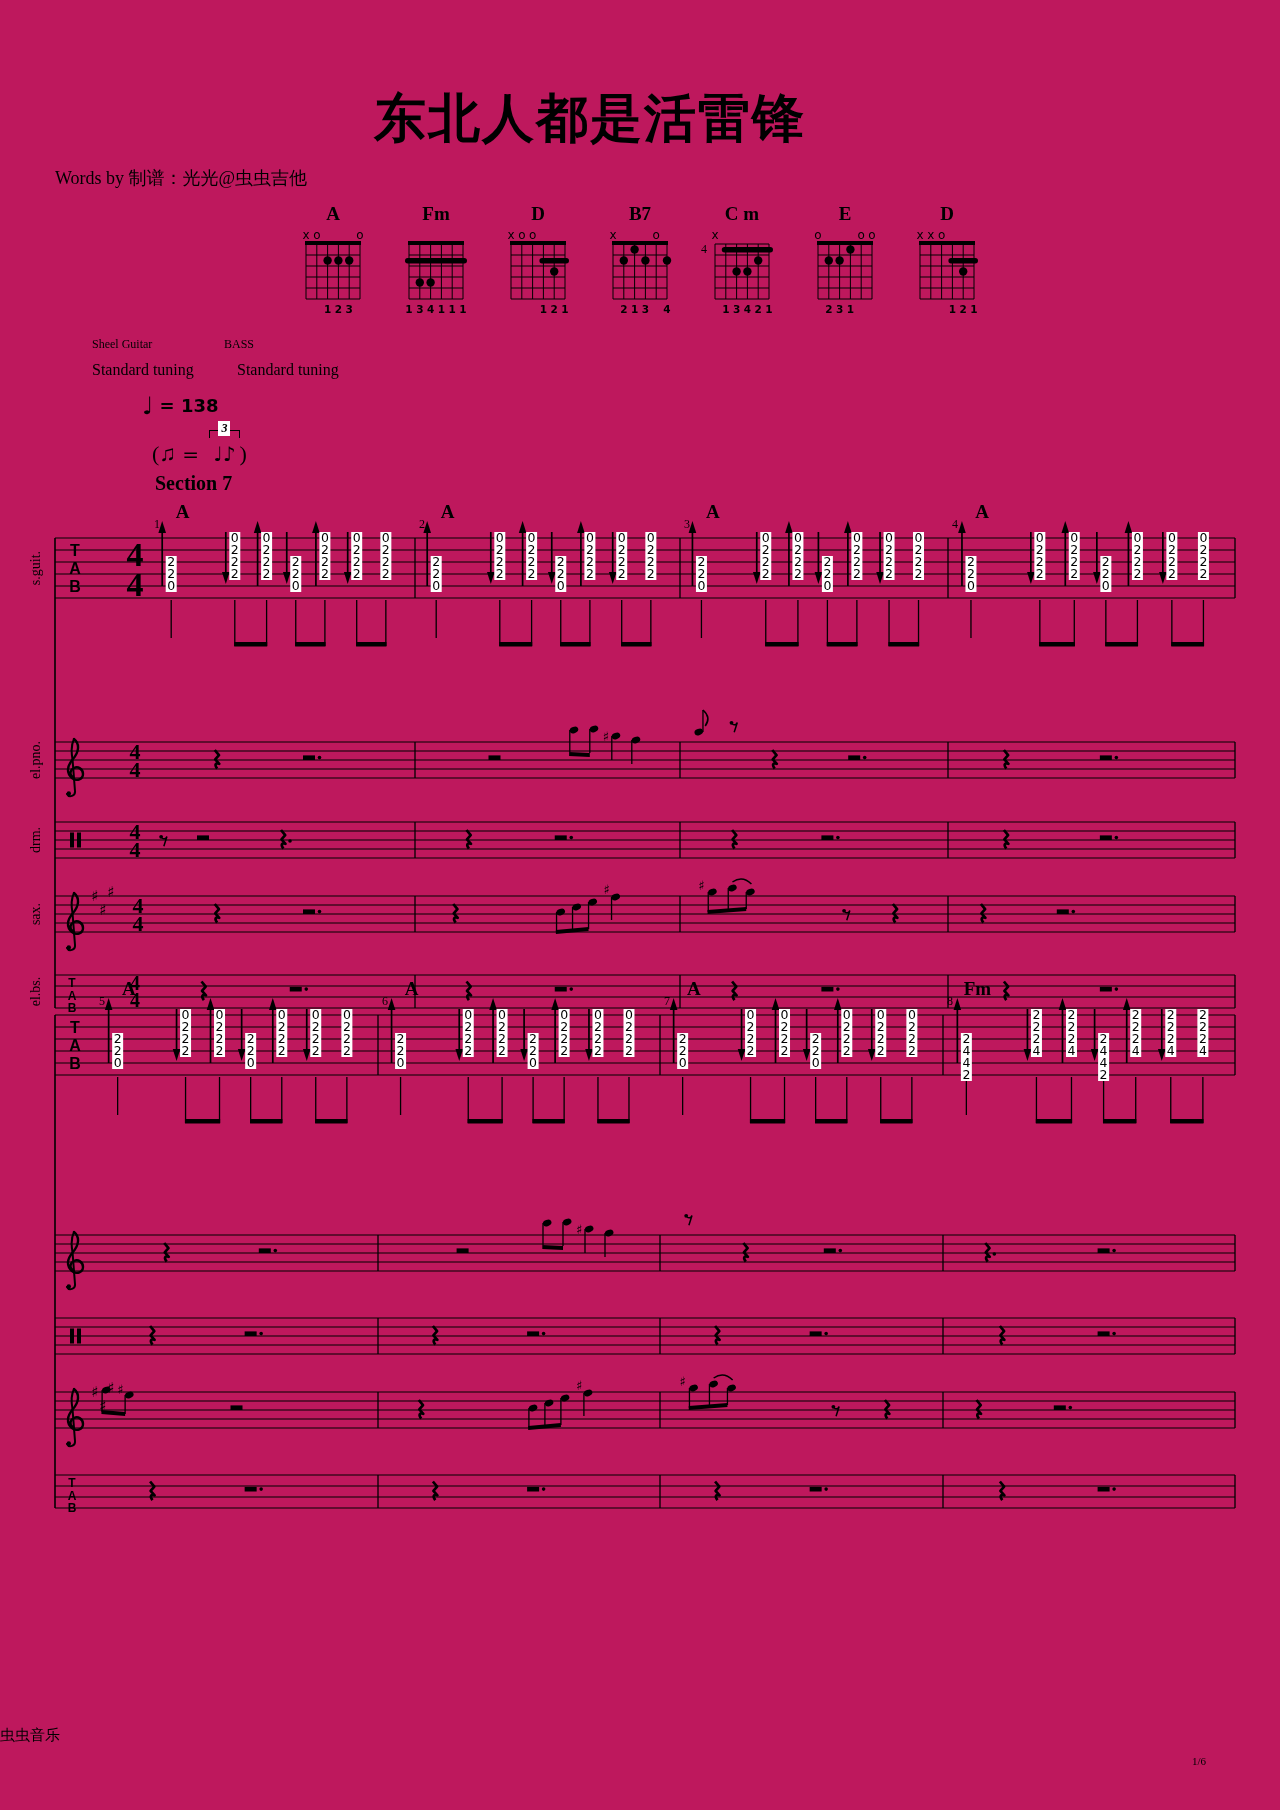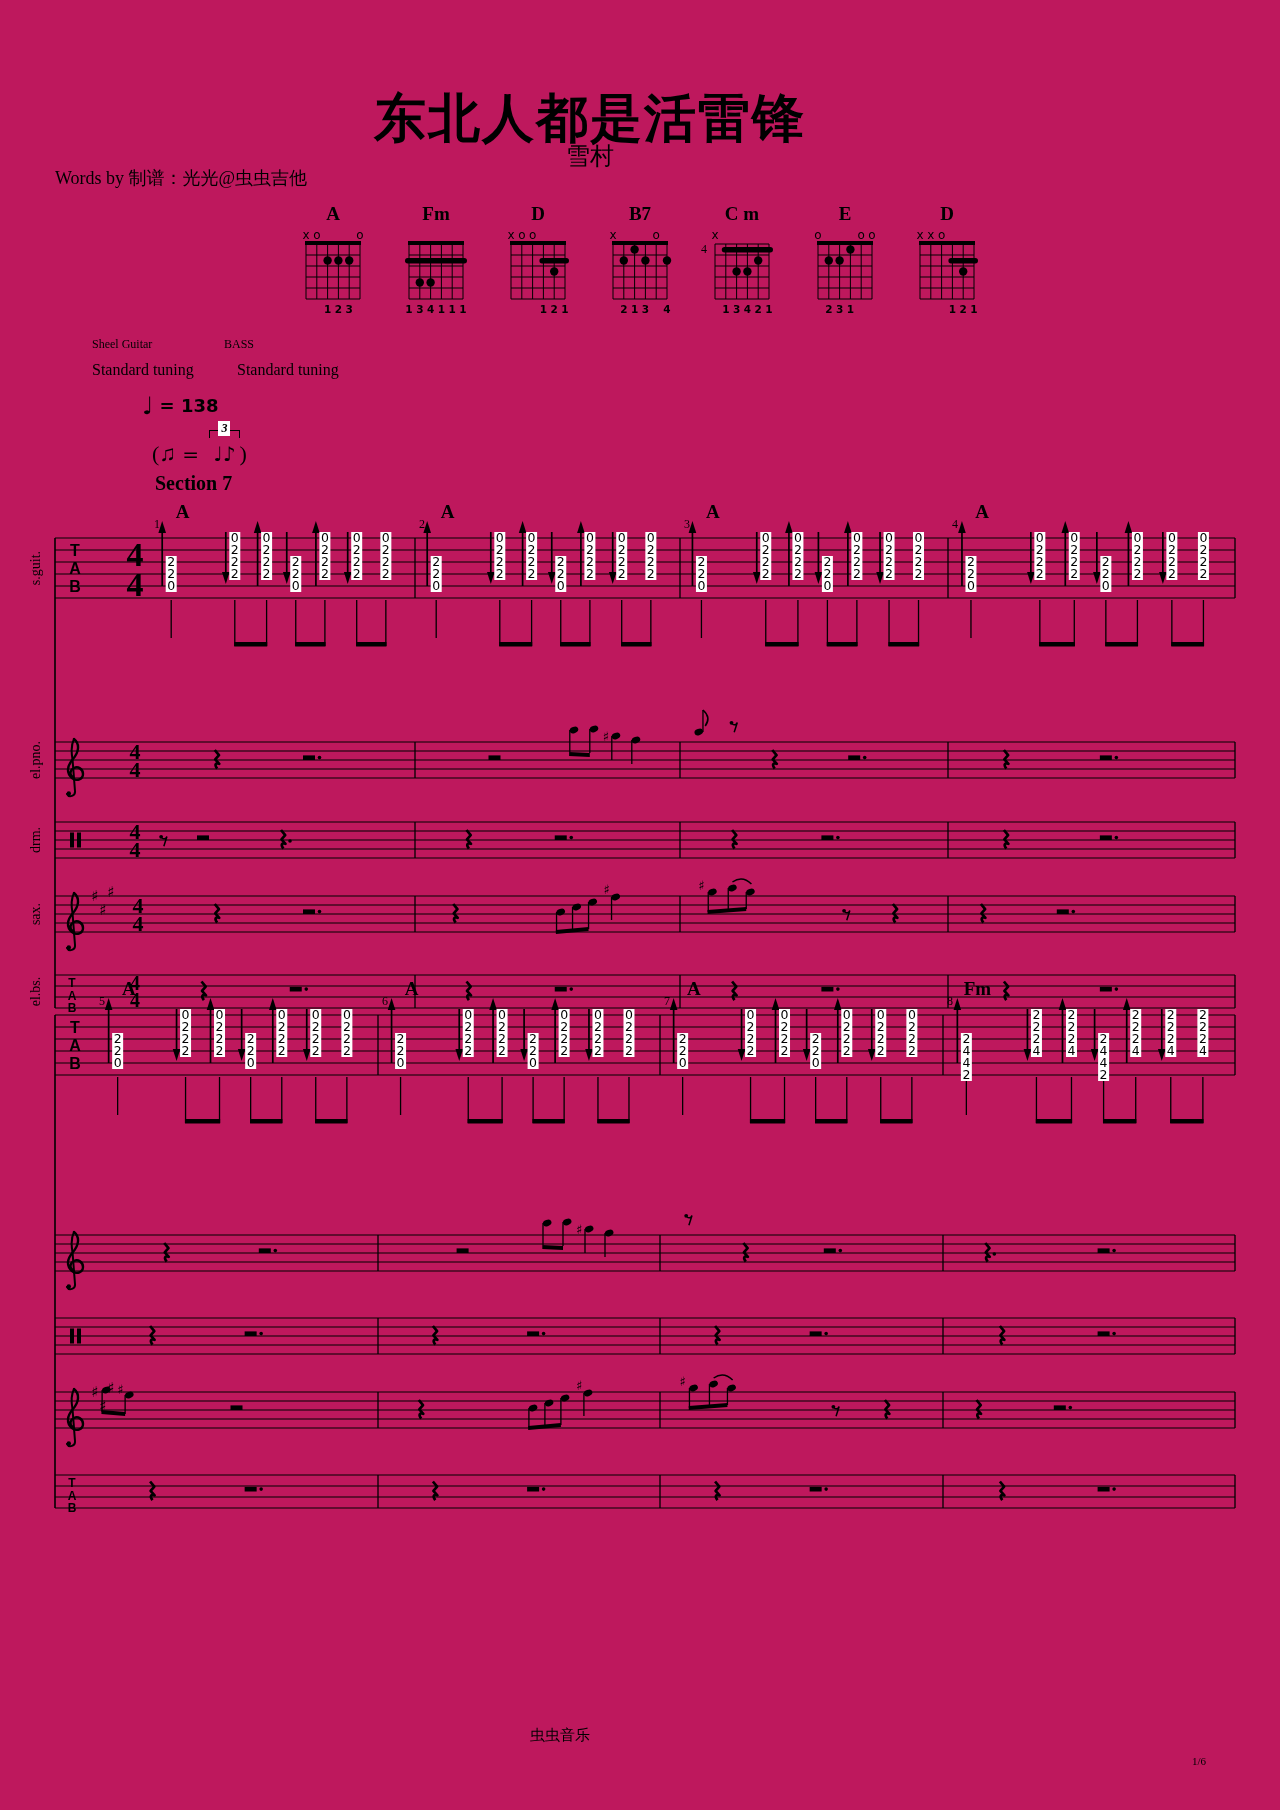--- a/index.html
+++ b/index.html
@@ -19,31 +19,30 @@
   #tempo .glyph{font-size:24px;vertical-align:-2px;}
   #swing{left:152px;top:441px;font-size:20px;font-family:"DejaVu Sans",sans-serif;}
   #swing .paren{font-family:"Liberation Serif",serif;font-size:22px;}
   .tuplet{position:relative;display:inline-block;padding:0 4px;margin-left:4px;}
   .tuplet .bracket{position:absolute;left:0;right:0;top:-12px;height:7px;
       border-top:1.6px solid #000;border-left:1.6px solid #000;border-right:1.6px solid #000;}
   .tuplet .three{position:absolute;top:-21px;left:50%;transform:translateX(-50%);
       font-size:12px;font-style:italic;font-weight:bold;background:#fff;padding:0 3px;
       font-family:"Liberation Serif",serif;}
   #section{left:155px;top:472px;font-size:20px;font-weight:bold;}
-  #footer-brand{left:0;top:1726px;width:1120px;text-align:center;font-size:15px;}
+  #footer-brand{left:0;top:1726px;width:1120px;text-align:left;font-size:15px;}
   #footer-rights{left:0;top:1748px;width:1120px;text-align:center;font-size:15px;}
   #page-num{left:1192px;top:1728px;font-size:11px;margin-top:27px;}
   svg text{user-select:none;}
 </style>
 </head>
 <body>
 
 <div id="page">
   <div id="title" class="abs">东北人都是活雷锋</div>
-  <div id="subtitle" class="abs">雪村</div>
   <div id="credit" class="abs">Words by 制谱：光光@虫虫吉他</div>
 
   <div id="inst1-name" class="abs inst-name">Sheel Guitar</div>
   <div id="inst1-tuning" class="abs inst-tuning">Standard tuning</div>
   <div id="inst2-name" class="abs inst-name">BASS</div>
   <div id="inst2-tuning" class="abs inst-tuning">Standard tuning</div>
 
   <div id="tempo" class="abs">
     <span class="glyph">♩</span>
     <span>= 138</span>

